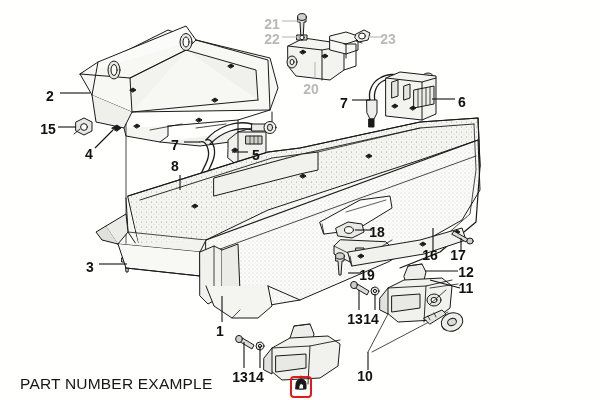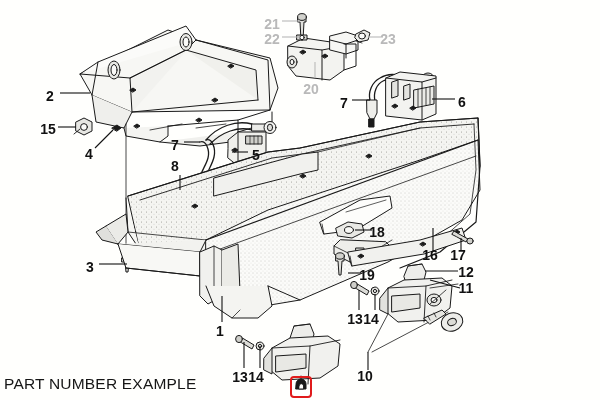--- a/index.html
+++ b/index.html
@@ -7,21 +7,21 @@
     width:600px;height:400px;
     background:#ffffff;
     font-family:"Liberation Sans", sans-serif;
     overflow:hidden;
     position:relative;
   }
   #root{position:absolute;inset:0;width:600px;height:400px;background:#fffffd;}
   #diagram{position:absolute;left:0;top:0;width:600px;height:400px;}
   .cap{
     position:absolute;
-    left:4px;top:375px;
+    left:20px;top:375px;
     font-size:15.5px;
     letter-spacing:0.2px;
     color:#161616;
     white-space:nowrap;
   }
   .hl{
     position:absolute;
     border:2px solid #e01b1b;
     border-radius:4px;
     box-sizing:border-box;

